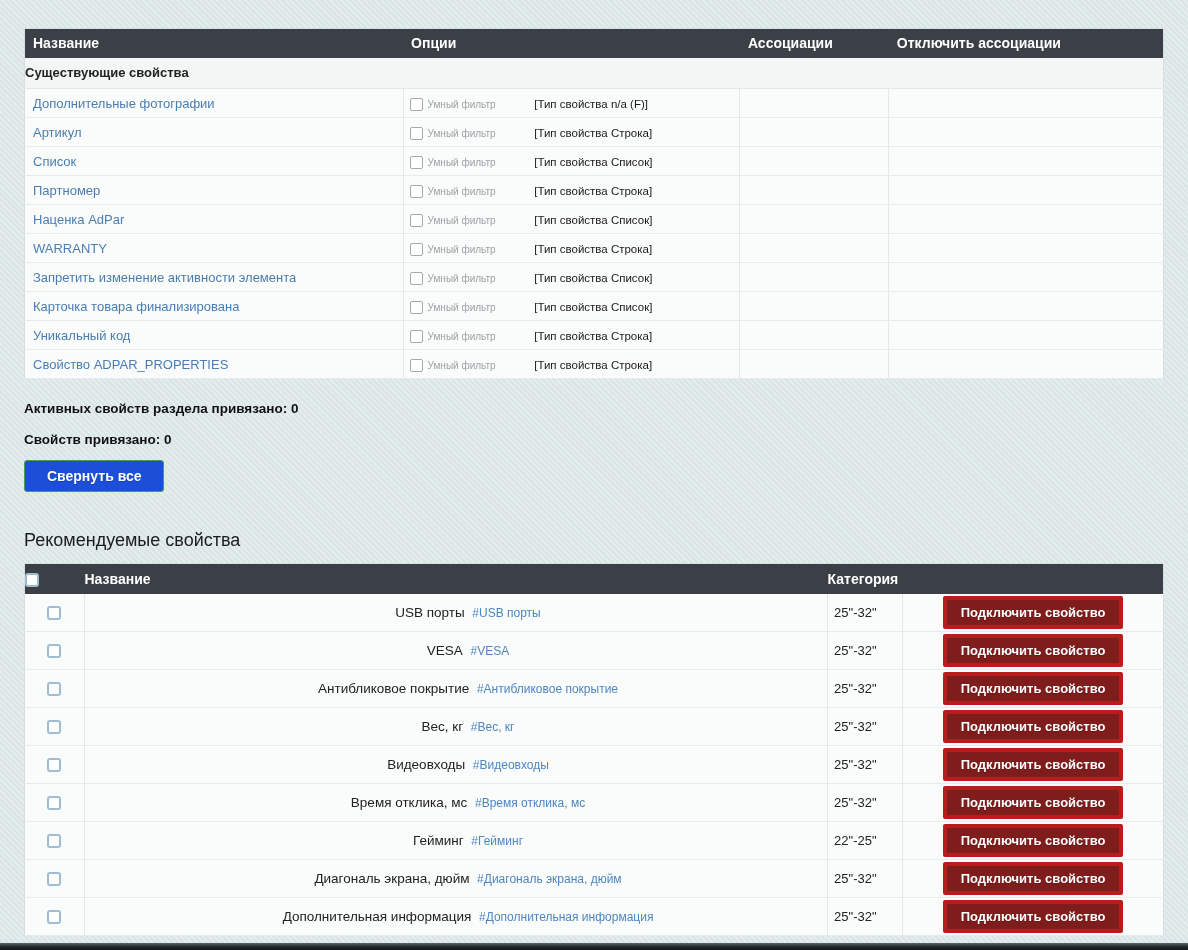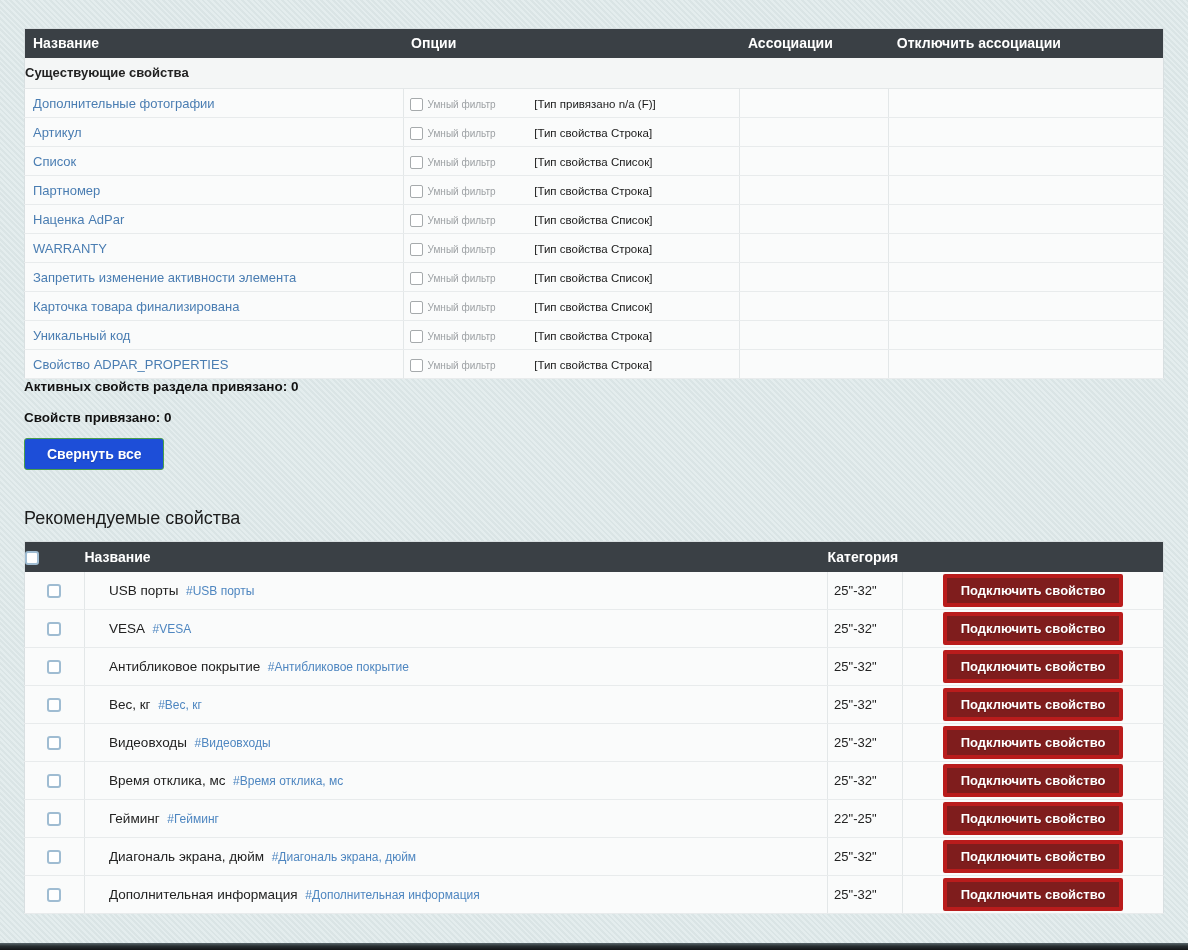--- a/index.html
+++ b/index.html
@@ -71,21 +71,21 @@
     border: 1px solid #a6aaac;
     border-radius: 2px;
     background: #fff;
     cursor: pointer;
   }
   .smart-filter .sf-label { color: #9da1a4; font-size: 10px; }
   .prop-type { font-size: 11.5px; color: #1a1a1a; vertical-align: middle; }
 
   
   .summary-line { font-size: 13.5px; font-weight: bold; color: #111; }
-  .summary-1 { }
+  .summary-1 { margin-top: 22px; }
   .summary-2 { margin-top: 16px; }
   .btn-collapse {
     margin-top: 13px;
     display: inline-block;
     background: #1d4ed8;
     border: 1px solid #4a9e4a;
     border-radius: 3px;
     color: #fff;
     font-family: "Liberation Sans", sans-serif;
     font-size: 14px;
@@ -122,21 +122,21 @@
   th.rcol-check { width: 60px; text-align: center; }
   th.rcol-name  { width: 744px; padding-left: 10px; }
   th.rcol-cat   { width: 75px; padding-left: 6px; }
   th.rcol-action { width: 261px; }
   table.reco tbody td {
     height: 38px;
     border-bottom: 1px solid #e8ebec;
     vertical-align: middle;
   }
   td.rcell-check { text-align: center; }
-  td.rcell-name { border-left: 1px solid #e3e7e8; padding-left: 24px; }
+  td.rcell-name { border-left: 1px solid #e3e7e8; padding-left: 24px; text-align: center; }
   td.rcell-cat { border-left: 1px solid #e3e7e8; padding-left: 6px; color: #222; }
   td.rcell-action { border-left: 1px solid #e3e7e8; text-align: center; }
   .reco-check, .reco-check-all {
     appearance: none;
     width: 14px; height: 14px;
     border: 2px solid #9fbcd2;
     border-radius: 3px;
     background: #fff;
     cursor: pointer;
     vertical-align: middle;
@@ -188,21 +188,21 @@
     <tbody>
   <tr class="data-row">
     <td class="cell-name">
       <a href="#">Дополнительные фотографии</a>
     </td>
     <td class="cell-opts">
       <span class="smart-filter">
         <input type="checkbox" style="">
         <span class="sf-label">Умный фильтр</span>
       </span>
-      <span class="prop-type">[Тип привязано n/a (F)]</span>
+      <span class="prop-type">[Тип свойства n/a (F)]</span>
     </td>
     <td class="cell-assoc"></td>
     <td class="cell-deassoc"></td>
   </tr>
 
   <tr class="data-row">
     <td class="cell-name">
       <a href="#">Артикул</a>
     </td>
     <td class="cell-opts">

